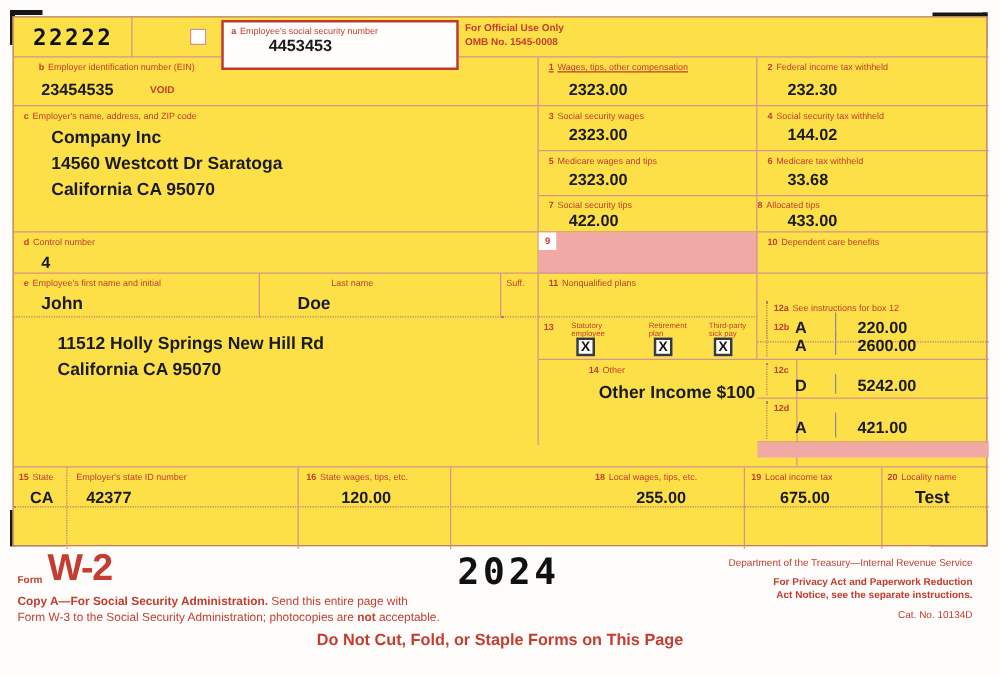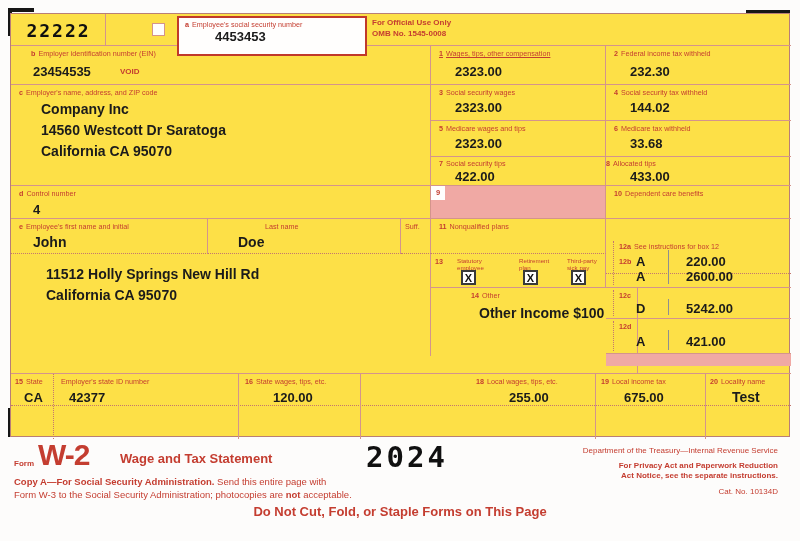--- a/index.html
+++ b/index.html
@@ -230,21 +230,20 @@
       </div>
       <div class="cell" style="left:695px;top:0;width:85px;height:65px;">
         <span class="lbl" style="left:4px;top:3px;"><span class="n">20</span><span>Locality name</span></span>
         <span class="val big" style="left:26px;top:15px;">Test</span>
       </div>
     </div>
   </div>
 
   <span class="redbold8" style="left:14px;top:459px;">Form</span>
   <span style="position:absolute;left:38px;top:438px;font-size:30px;font-weight:bold;color:#c43d30;letter-spacing:-1px;text-align:right;">W-2</span>
-  <span style="position:absolute;left:120px;top:451px;font-size:13px;font-weight:bold;color:#c43d30;">Wage and Tax Statement</span>
   <span class="digital" style="position:absolute;left:366px;top:440px;font-size:29px;letter-spacing:3px;">2024</span>
 
   <span class="red8" style="left:400px;width:378px;text-align:right;top:446px;">Department of the Treasury—Internal Revenue Service</span>
   <span class="redbold8" style="left:400px;width:378px;text-align:right;top:461px;">For Privacy Act and Paperwork Reduction</span>
   <span class="redbold8" style="left:400px;width:378px;text-align:right;top:471px;">Act Notice, see the separate instructions.</span>
   <span class="red8" style="left:400px;width:378px;text-align:right;top:487px;">Cat. No. 10134D</span>
 
   <div style="position:absolute;left:14px;top:476px;font-size:9.5px;color:#c43d30;white-space:nowrap;">
     <span style="font-weight:bold;">Copy A—For Social Security Administration.</span><span> Send this entire page with</span>
   </div>

